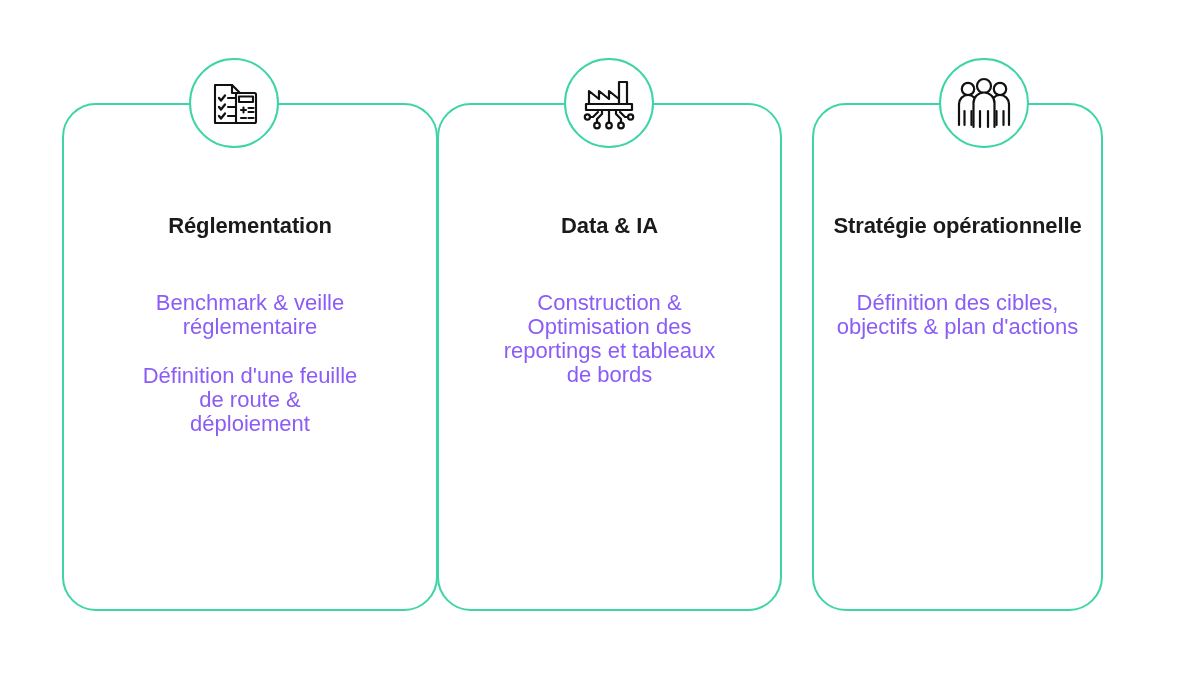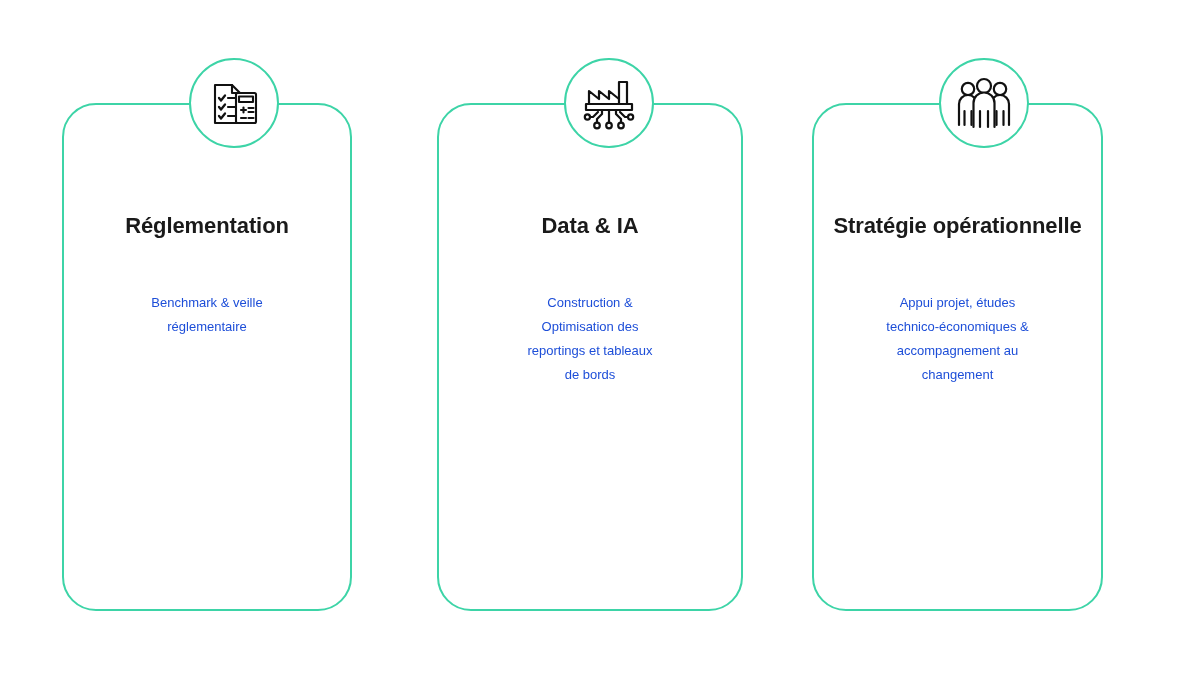--- a/index.html
+++ b/index.html
@@ -23,22 +23,22 @@
   
   .card {
     position: absolute;
     top: 103px;
     height: 508px;
     border: 2px solid #3dd4a7;
     border-radius: 34px;
     background: transparent;
   }
 
-  .card.c1 { left: 62px;  width: 290px; }
-  .card.c2 { left: 437px; width: 306px; }
+  .card.c1 { left: 62px;  width: 376px; }
+  .card.c2 { left: 437px; width: 345px; }
   .card.c3 { left: 812px; width: 291px; }
 
   
   .badge {
     position: absolute;
     top: 58px;
     width: 90px;
     height: 90px;
     border-radius: 50%;
     border: 2px solid #3dd4a7;
@@ -79,40 +79,43 @@
 
   .bullets {
     position: absolute;
     left: 14px;
     right: 14px;
     top: 186px;
     text-align: center;
   }
 
   .bullet {
-    font-size: 13px;
+    font-size: 22px;
     line-height: 24px;
-    color: #1d4ed8;
+    color: #8b5cf6;
     margin-bottom: 25px;
     white-space: pre-line;
   }
 
   .bullet:last-child { margin-bottom: 4px; }
 </style>
 </head>
 <body>
 
 <div class="canvas">
 
   <div class="card c1">
     <div class="card-body">
       <div class="card-title">Réglementation</div>
       <div class="bullets">
         <div class="bullet">Benchmark &amp; veille
 réglementaire</div>
+        <div class="bullet">Définition d'une feuille
+de route &amp;
+déploiement</div>
       </div>
     </div>
   </div>
 
   <div class="badge b1">
     <span>
       <svg width="54" height="54" viewBox="0 0 54 54" fill="none" stroke="#111111" stroke-width="2.1" stroke-linecap="round" stroke-linejoin="round">
 
         <path d="M8 9 h17 l8 8 v30 H8 Z" fill="#ffffff"></path>
         <path d="M25 9 v8 h8"></path>
@@ -171,24 +174,22 @@
         <path d="M38 36 l5 5 h3"></path>
         <circle cx="48.6" cy="41" r="2.6"></circle>
       </svg>
     </span>
   </div>
 
   <div class="card c3">
     <div class="card-body">
       <div class="card-title">Stratégie opérationnelle</div>
       <div class="bullets">
-        <div class="bullet">Appui projet, études
-technico-économiques &amp;
-accompagnement au
-changement</div>
+        <div class="bullet">Définition des cibles,
+objectifs &amp; plan d'actions</div>
       </div>
     </div>
   </div>
 
   <div class="badge b3">
     <span>
       <svg width="56" height="52" viewBox="0 0 56 52" fill="none" stroke="#111111" stroke-width="2.2" stroke-linecap="round" stroke-linejoin="round">
 
         <circle cx="12" cy="12" r="6.2" fill="#ffffff"></circle>
         <path d="M3 48 V27 a9 9 0 0 1 9-9 h0 a9 9 0 0 1 9 9 v21" fill="#ffffff"></path>

